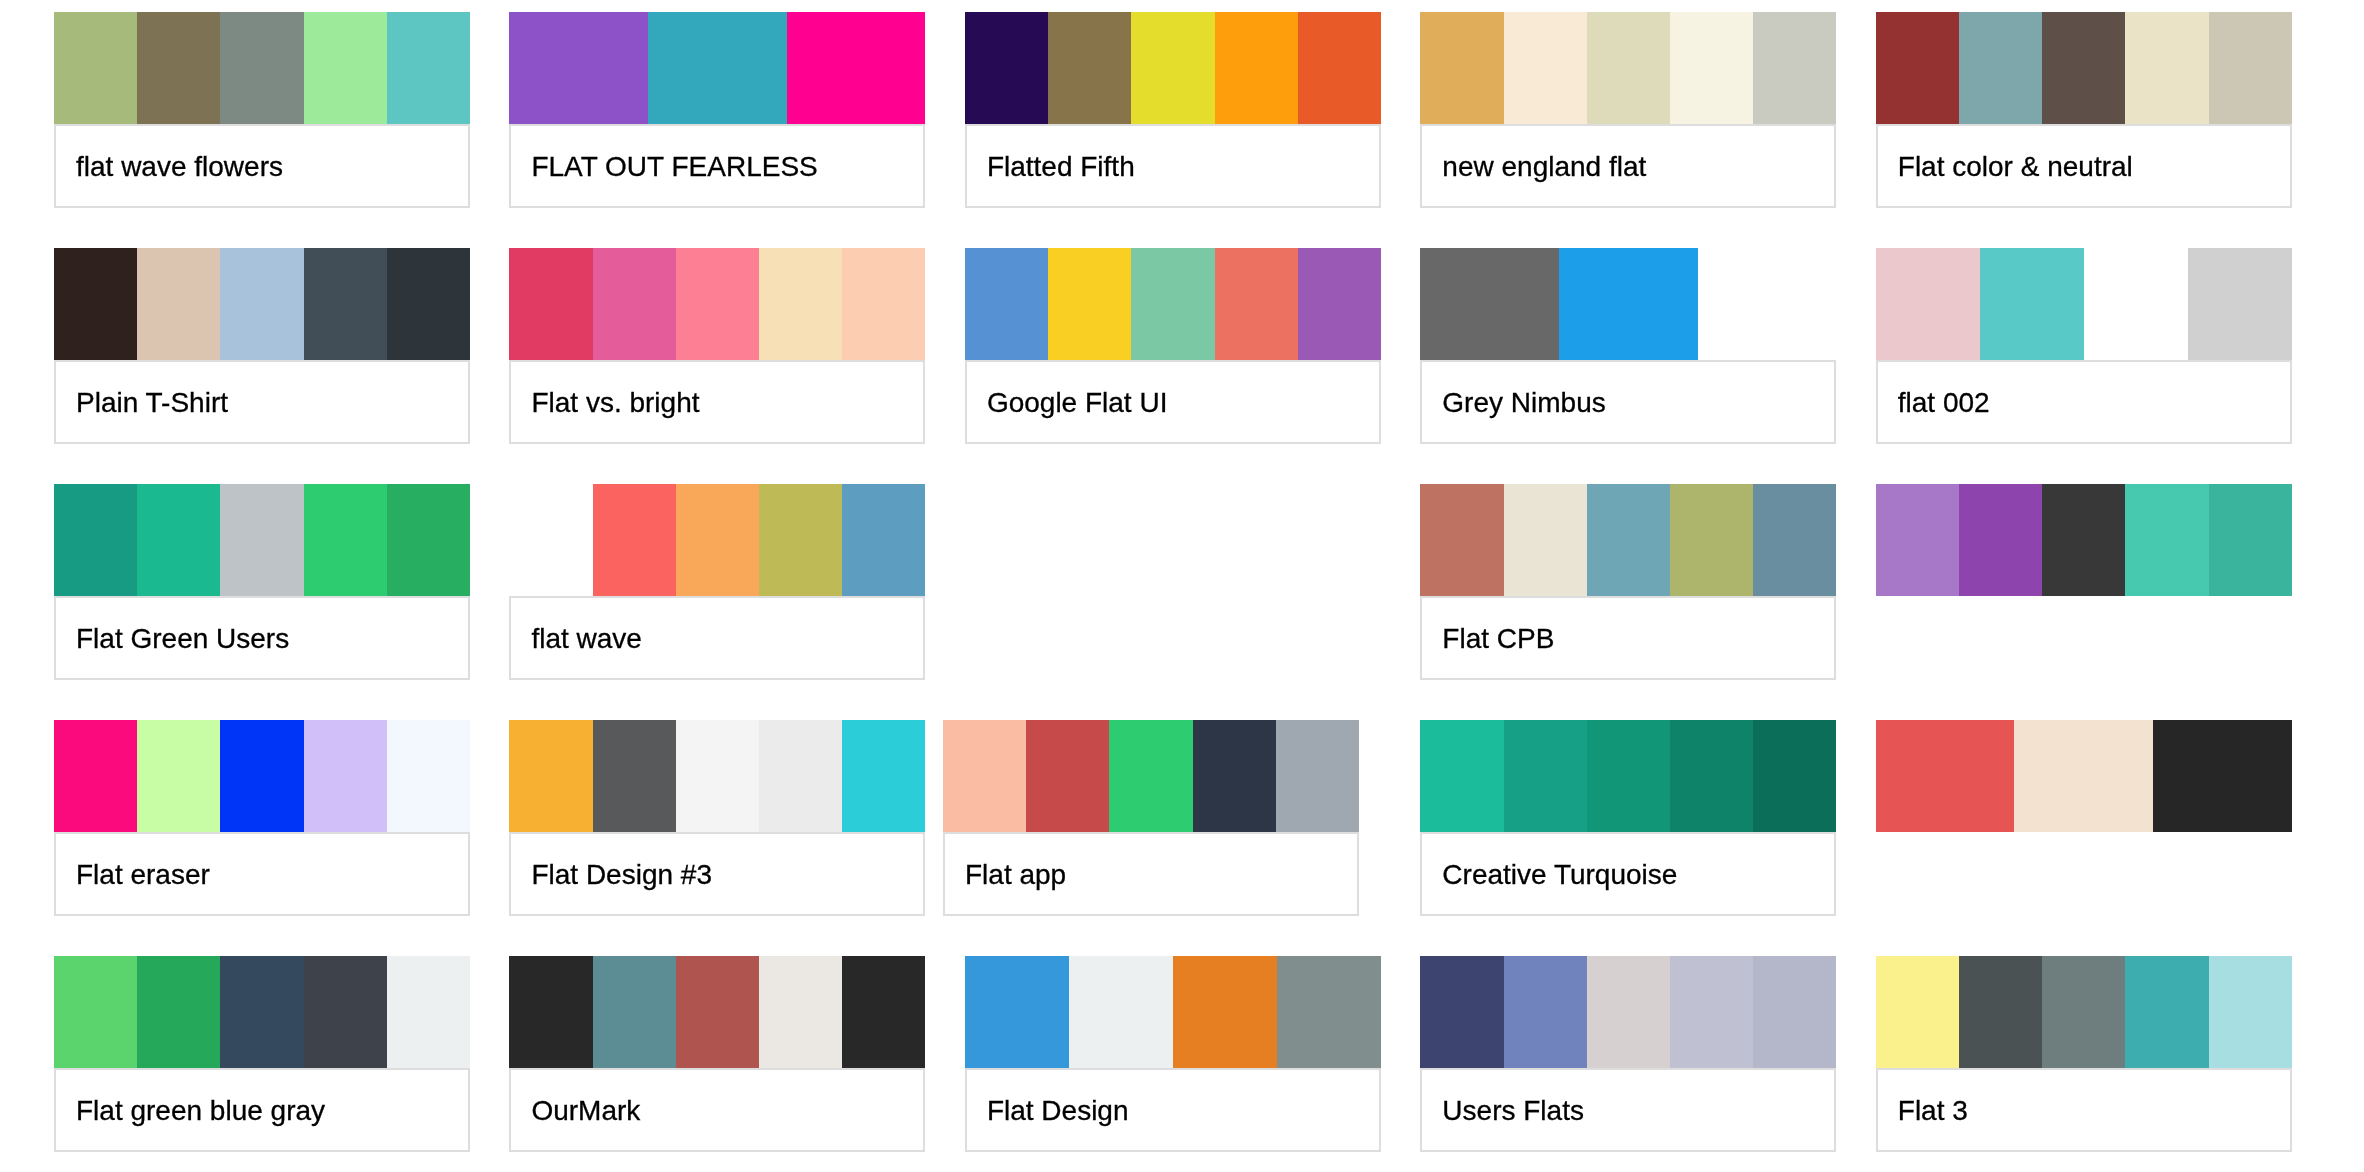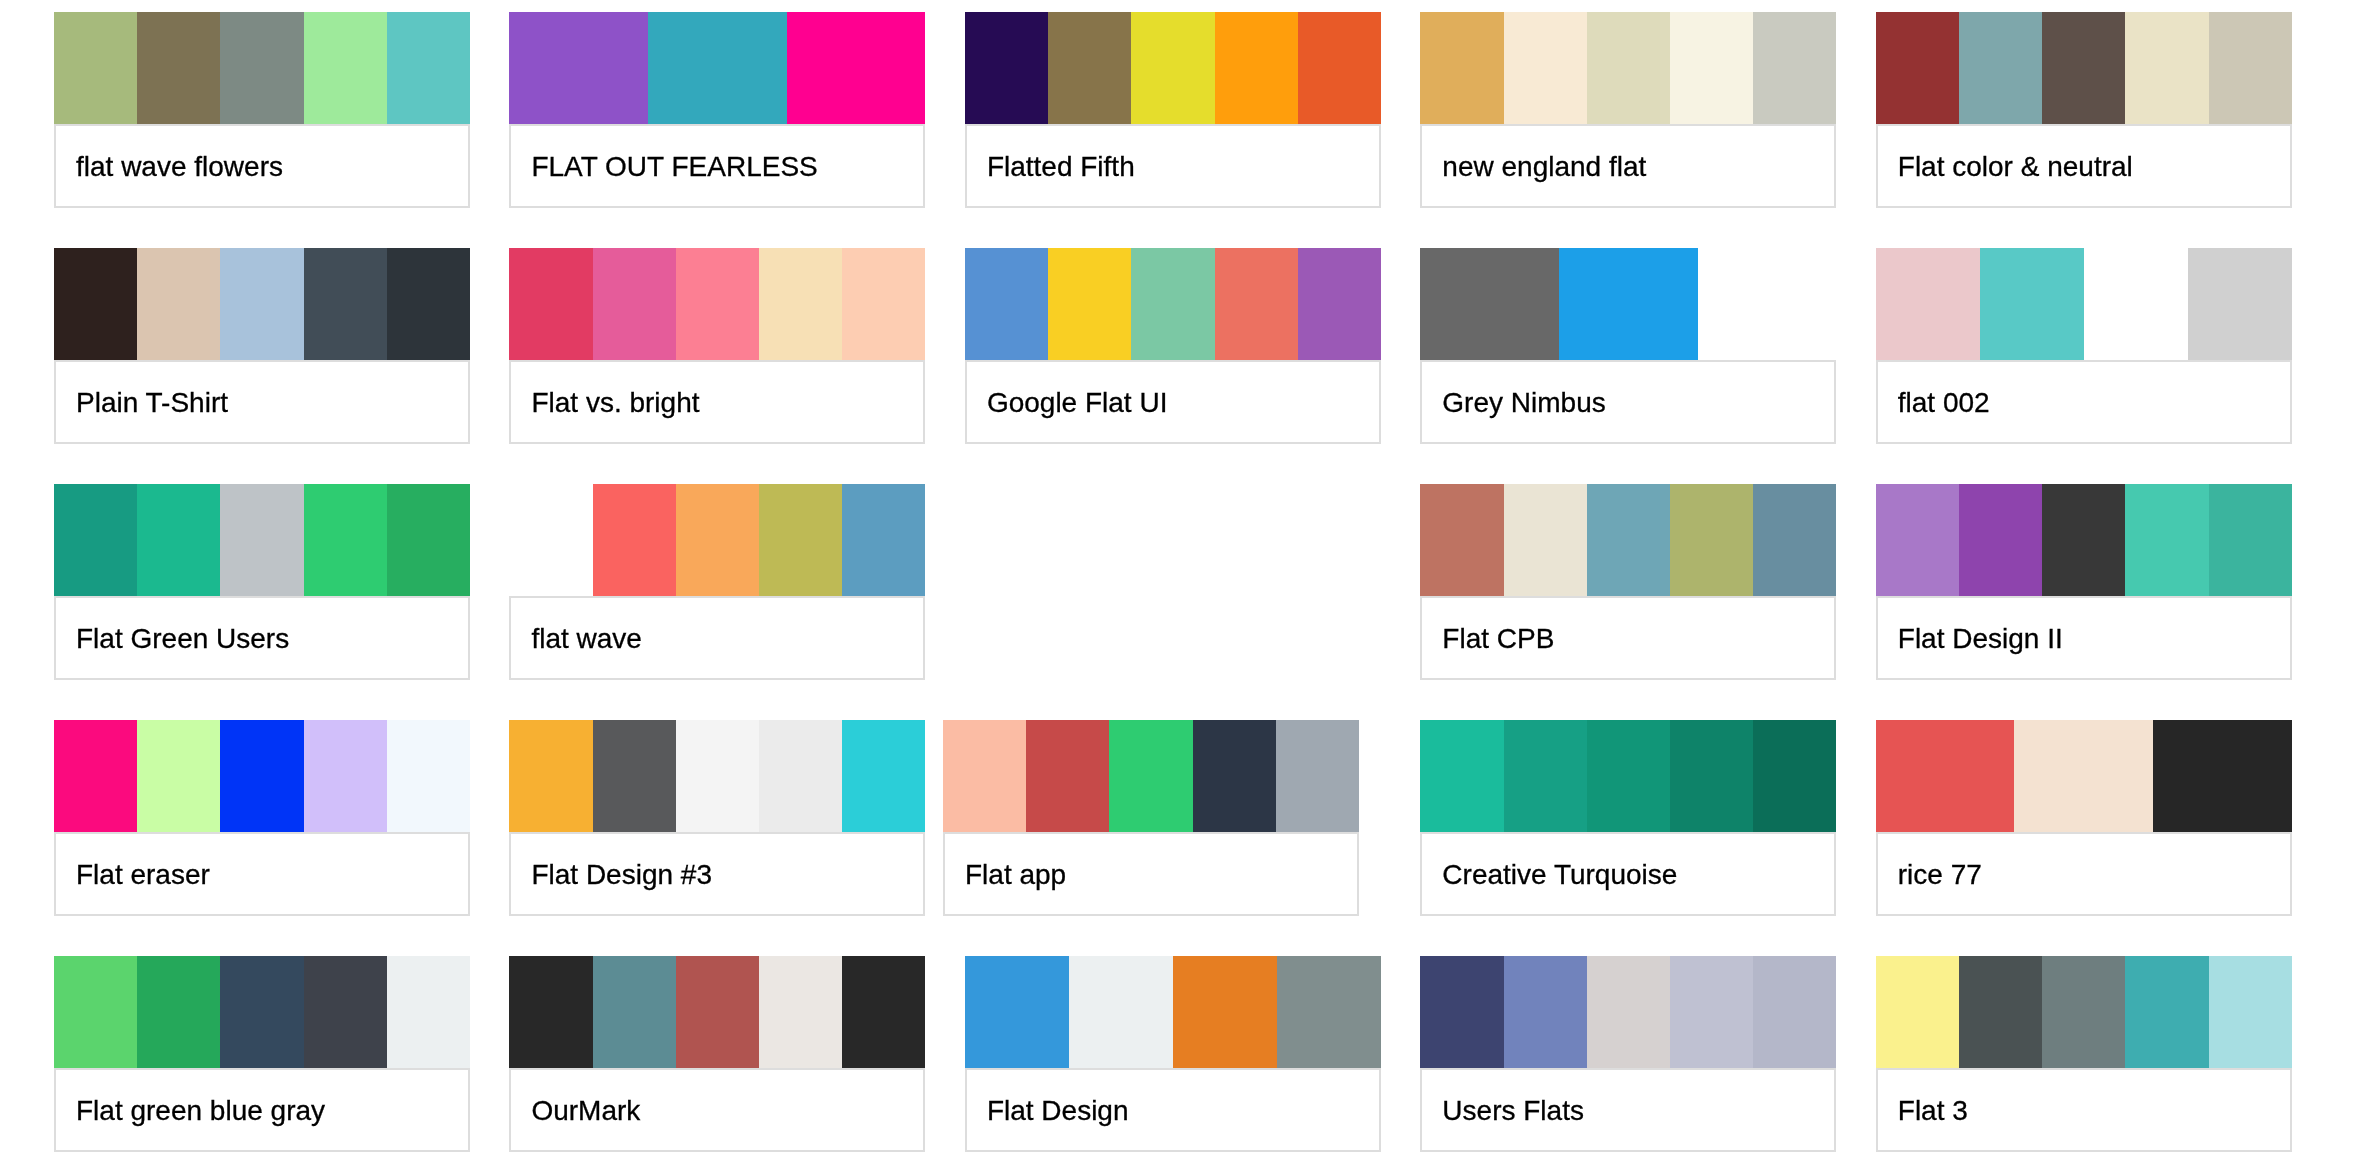--- a/index.html
+++ b/index.html
@@ -214,23 +214,20 @@
       </div>
     </div>
     <div class="palette-card" style="left:1875.8px;top:484px">
       <div class="swatch-strip">
         <div class="swatch" style="background-color: rgb(168, 120, 200);"></div>
         <div class="swatch" style="background-color: rgb(142, 68, 173);"></div>
         <div class="swatch" style="background-color: rgb(56, 56, 56);"></div>
         <div class="swatch" style="background-color: rgb(70, 201, 175);"></div>
         <div class="swatch" style="background-color: rgb(59, 180, 158);"></div>
       </div>
-      <div class="palette-label">
-        <span class="palette-label-text">Flat Design II</span>
-      </div>
     </div>
     <div class="palette-card" style="left:54px;top:720px">
       <div class="swatch-strip">
         <div class="swatch" style="background-color: rgb(251, 10, 126);"></div>
         <div class="swatch" style="background-color: rgb(201, 253, 165);"></div>
         <div class="swatch" style="background-color: rgb(0, 52, 247);"></div>
         <div class="swatch" style="background-color: rgb(209, 191, 250);"></div>
         <div class="swatch" style="background-color: rgb(242, 248, 253);"></div>
       </div>
       <div class="palette-label">
@@ -272,23 +269,20 @@
       <div class="palette-label">
         <span class="palette-label-text">Creative Turquoise</span>
       </div>
     </div>
     <div class="palette-card" style="left:1875.8px;top:720px">
       <div class="swatch-strip">
         <div class="swatch" style="background-color: rgb(230, 84, 83);"></div>
         <div class="swatch" style="background-color: rgb(244, 226, 209);"></div>
         <div class="swatch" style="background-color: rgb(38, 38, 38);"></div>
       </div>
-      <div class="palette-label">
-        <span class="palette-label-text">rice 77</span>
-      </div>
     </div>
     <div class="palette-card" style="left:54px;top:956px">
       <div class="swatch-strip">
         <div class="swatch" style="background-color: rgb(91, 212, 109);"></div>
         <div class="swatch" style="background-color: rgb(37, 168, 90);"></div>
         <div class="swatch" style="background-color: rgb(52, 73, 94);"></div>
         <div class="swatch" style="background-color: rgb(62, 66, 75);"></div>
         <div class="swatch" style="background-color: rgb(236, 240, 241);"></div>
       </div>
       <div class="palette-label">

